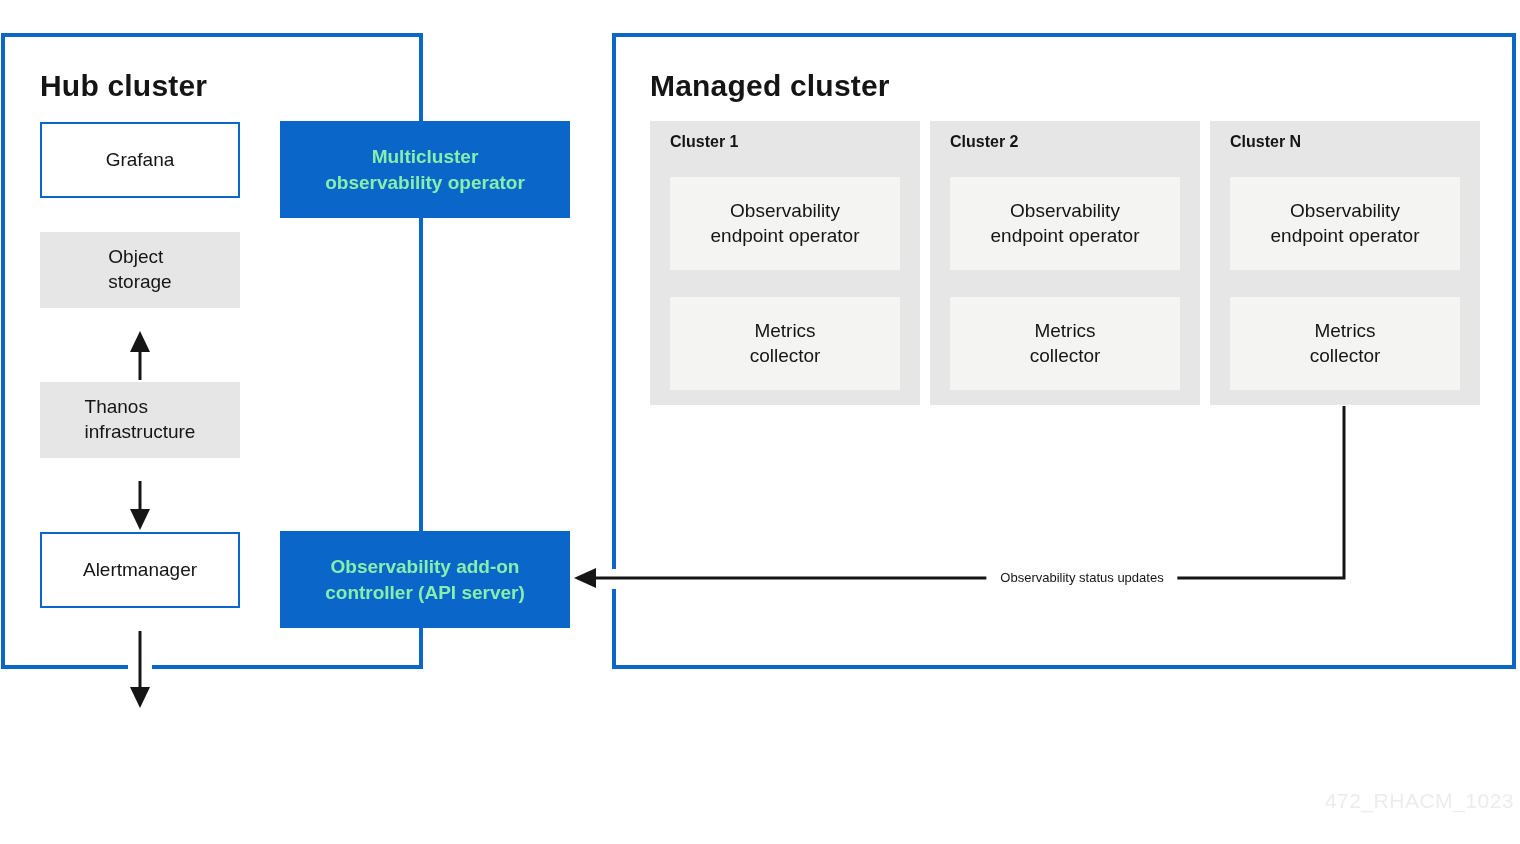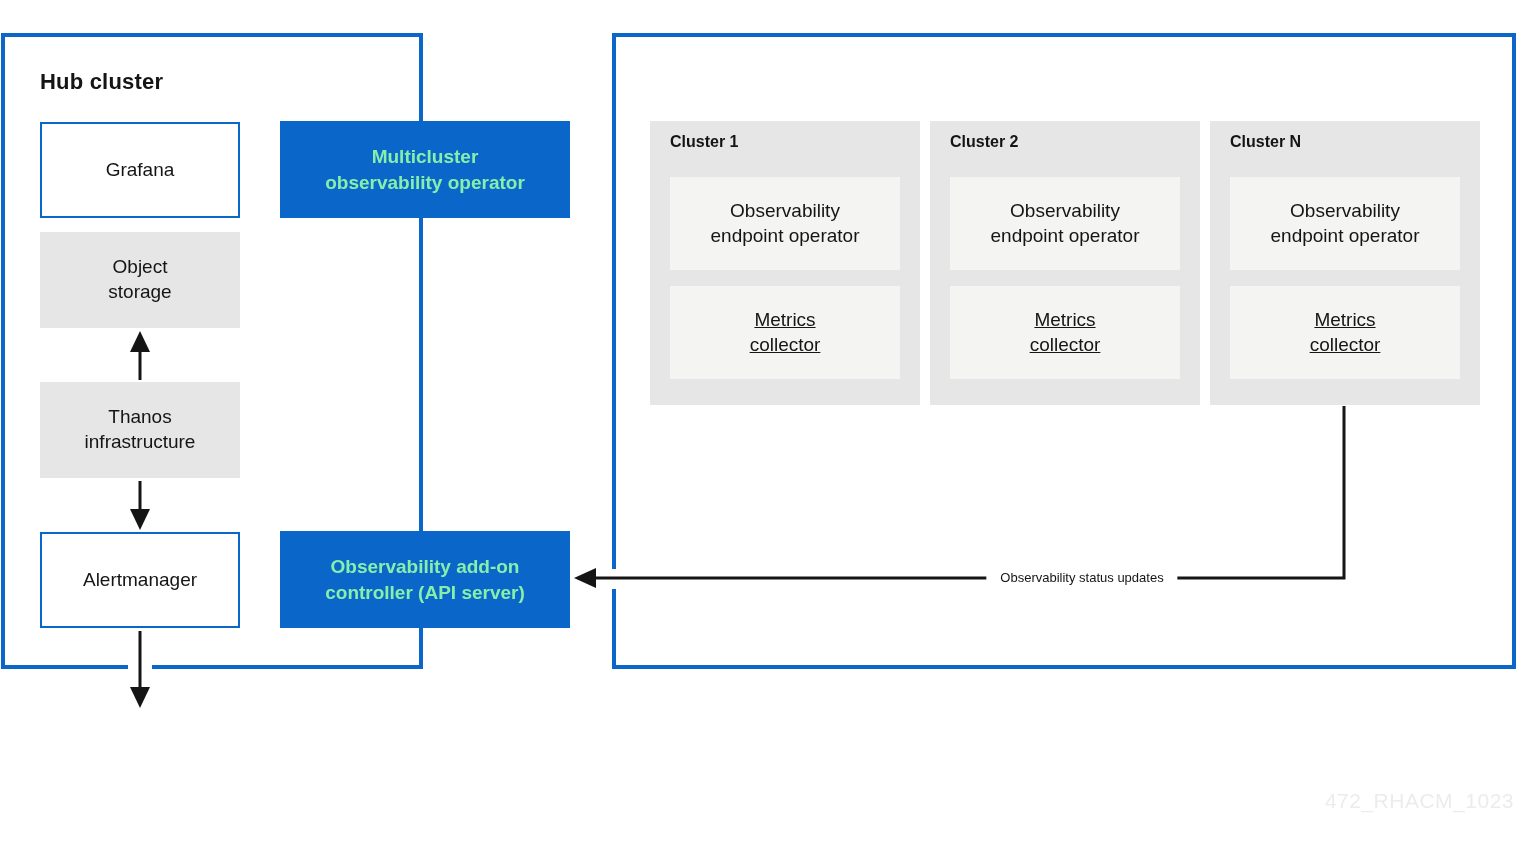--- a/index.html
+++ b/index.html
@@ -20,38 +20,38 @@
   .cluster-frame {
     position: absolute;
     border: 4px solid var(--blue, #0a66c9);
     background: #ffffff;
   }
   .hub-frame   { left: 1px;  top: 33px; width: 422px; height: 636px; }
   .managed-frame { left: 612px; top: 33px; width: 904px; height: 636px; }
 
   .frame-title {
     position: absolute;
-    font-size: 22px;
+    font-size: 30px;
     font-weight: 700;
     letter-spacing: 0.2px;
     color: var(--text_dark, #151515);
   }
   .hub-title     { left: 40px;  top: 69px; }
   .managed-title { left: 650px; top: 69px; }
 
   
   .node {
     position: absolute;
     left: 40px;
     width: 200px;
-    height: 96px;
+    height: 76px;
     display: flex;
     align-items: center;
     justify-content: center;
-    text-align: center;
+    text-align: left;
     font-size: 19px;
     line-height: 1.3;
     white-space: pre-line;
     color: var(--text_dark, #151515);
   }
   .node.outlined { background: #ffffff; border: 2px solid var(--blue, #0a66c9); }
   .node.filled   { background: var(--panel_gray, #e6e6e6); }
   .node-grafana      { top: 122px; }
   .node-objstorage   { top: 232px; }
   .node-thanos       { top: 382px; }
@@ -107,21 +107,21 @@
     display: flex;
     align-items: center;
     justify-content: center;
     text-align: center;
     font-size: 19px;
     line-height: 1.3;
     white-space: pre-line;
     color: var(--text_dark, #151515);
   }
   .component-top    { top: 56px; }
-  .component-bottom { top: 165px; text-decoration: underline; }
+  .component-bottom { top: 176px; }
 
   
   .arrows-svg {
     position: absolute;
     left: 0; top: 0;
     width: 1520px;
     height: 844px;
     z-index: 3;
     pointer-events: none;
   }
@@ -162,20 +162,21 @@
 
   <div class="node outlined node-grafana">Grafana</div>
   <div class="node filled node-objstorage">Object
 storage</div>
   <div class="node filled node-thanos">Thanos
 infrastructure</div>
   <div class="node outlined node-alertmanager">Alertmanager</div>
 
 
   <div class="cluster-frame managed-frame"></div>
+  <div class="frame-title managed-title">Managed cluster</div>
 
   <div class="cluster-panel panel-1">
     <div class="panel-label">Cluster 1</div>
     <div class="component component-top">Observability
 endpoint operator</div>
     <div class="component component-bottom">Metrics
 collector</div>
   </div>
   <div class="cluster-panel panel-2">
     <div class="panel-label">Cluster 2</div>

